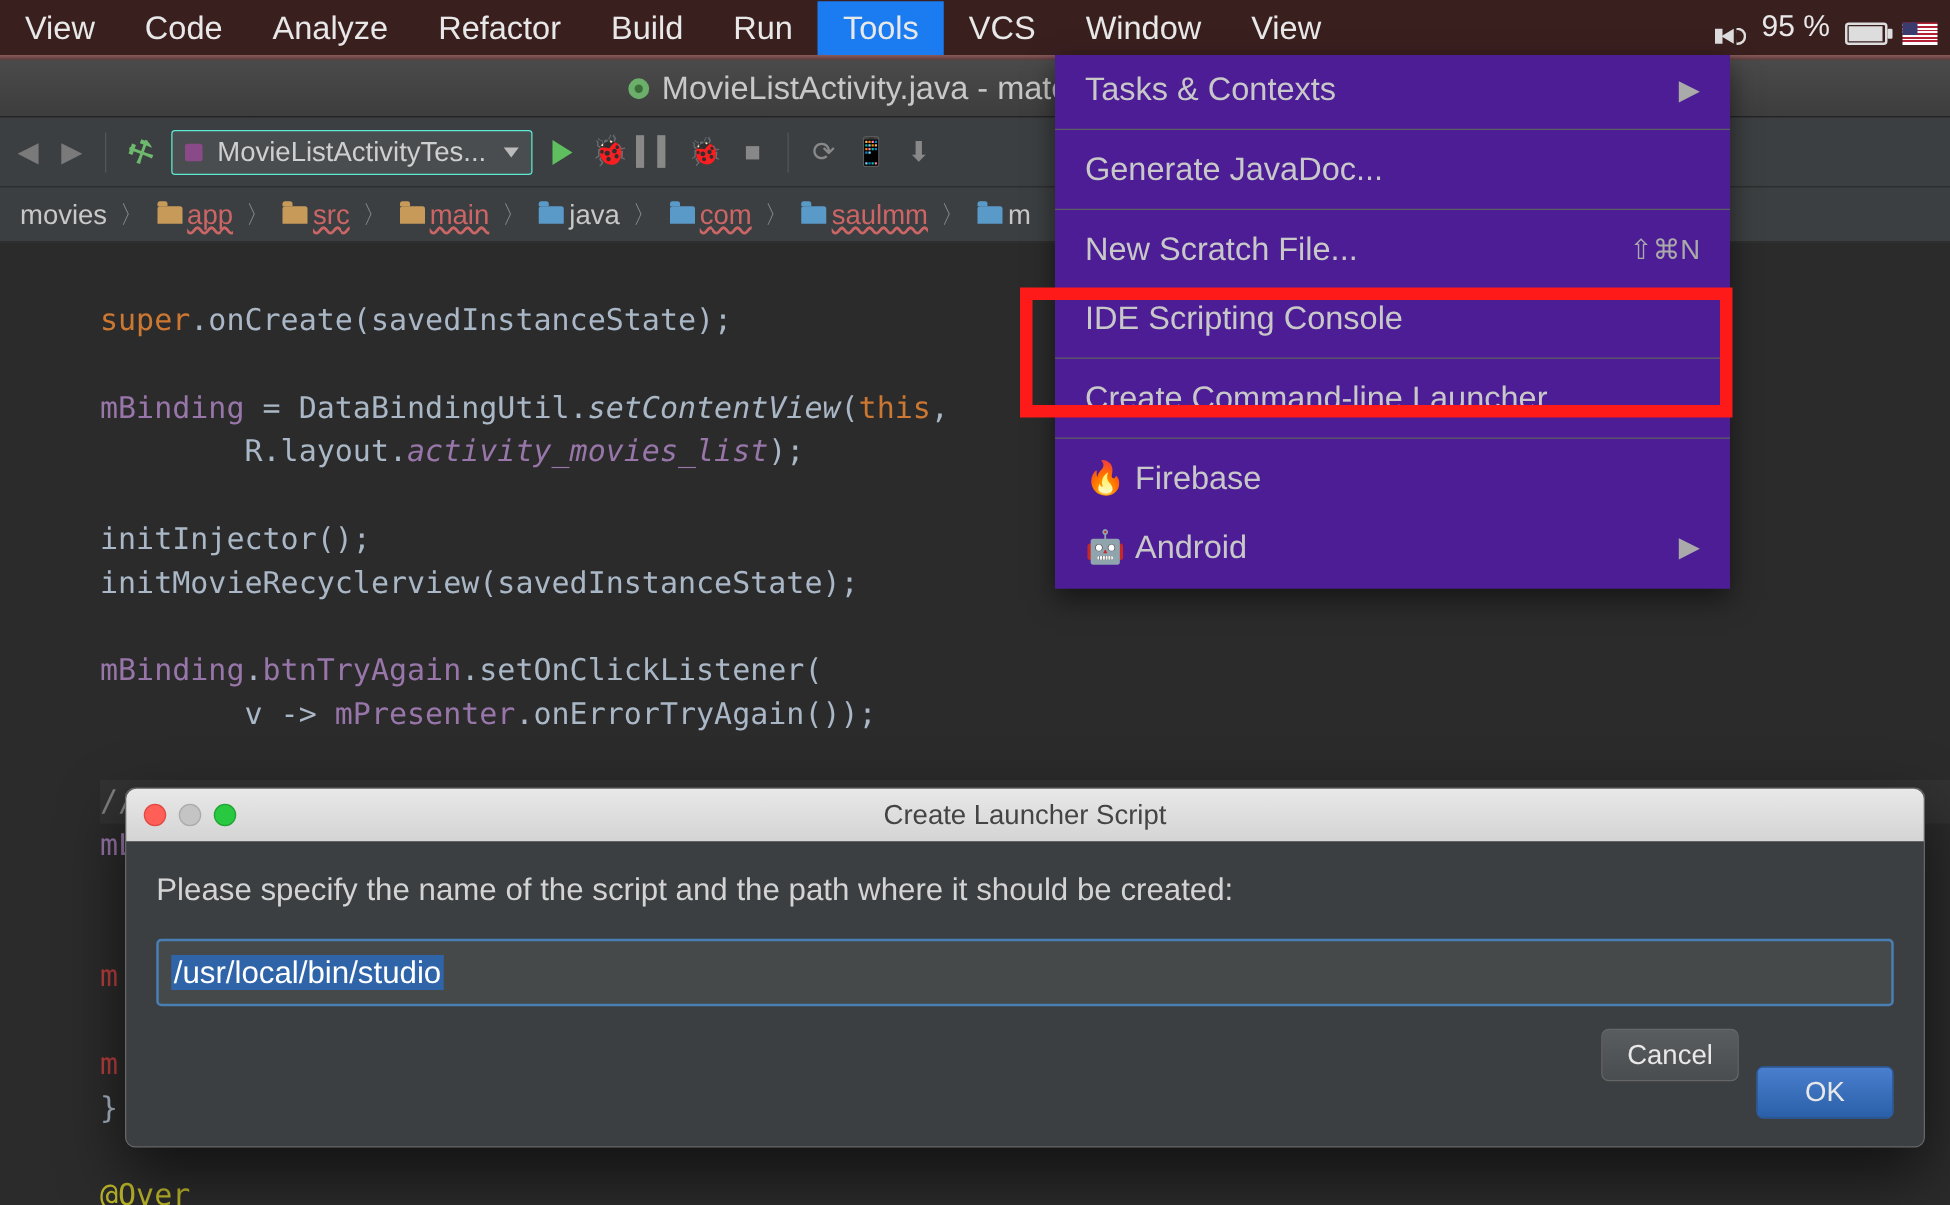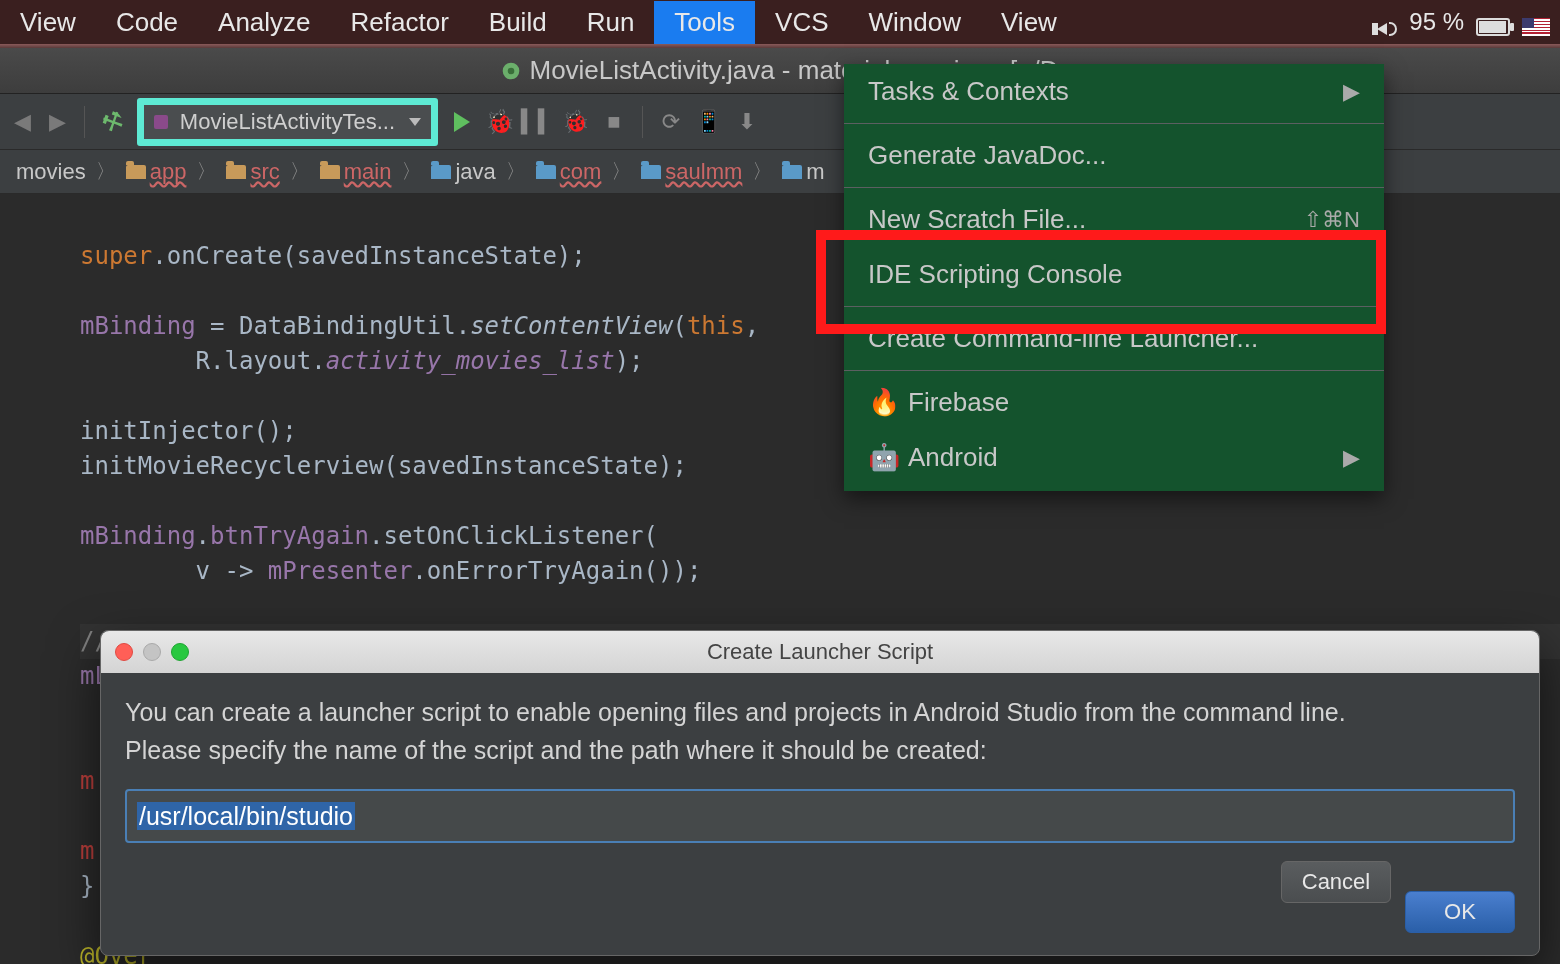--- a/index.html
+++ b/index.html
@@ -56,21 +56,21 @@
 
 .toolbar{
   height:56px;
   background:#3c3f41;
   display:flex;align-items:center;gap:10px;
   padding:0 10px;
   border-bottom:1px solid #2a2a2a;
 }
 .toolbar .arrow{color:#7a7a7a;font-size:22px;padding:4px;}
 .toolbar .run-config{
-  background:#4a4d4f;border:7px solid #5eead4;
+  background:#4a4d4f;border:1px solid #5eead4;
   display:flex;align-items:center;padding:4px 10px;gap:8px;
   color:#cfcfcf;font-size:22px;border-radius:3px;
 }
 .toolbar .tri{width:0;height:0;border-left:6px solid transparent;border-right:6px solid transparent;border-top:8px solid #bbb;margin-left:6px;}
 .tb-icon{width:28px;height:28px;display:flex;align-items:center;justify-content:center;}
 .tb-sep{width:1px;height:32px;background:#555;margin:0 4px;}
 .hammer{color:#6db96d;font-size:24px;transform:rotate(-25deg);}
 .play{width:0;height:0;border-top:10px solid transparent;border-bottom:10px solid transparent;border-left:16px solid #5fbf5f;}
 .bug{color:#6db96d;font-size:24px;}
 .gray-icon{color:#888;font-size:22px;}
@@ -106,26 +106,25 @@
 .editor .comment{color:#808080;}
 .editor .ann{color:#bbb529;}
 .editor .hl-line{background:#323232;}
 .editor .err{color:#bc3f3c;}
 
 
 .dropdown{
   position:absolute;
   top:44px;left:844px;
   width:540px;
-  background:#14532d;
+  background:#4c1d95;
   box-shadow:0 8px 20px rgba(0,0,0,0.5);
   color:#c8c8c8;font-size:26px;
   z-index:20;
   padding-bottom:6px;
-  margin-top:20px;
 }
 .dd-item{
   display:flex;align-items:center;justify-content:space-between;
   padding:12px 24px;
 }
 .dd-item .shortcut{color:#aaa;font-size:22px;}
 .dd-item .arrow-r{color:#aaa;font-size:22px;}
 .dd-sep{height:1px;background:#5c5f61;margin:4px 0;}
 .dd-icon{display:inline-flex;align-items:center;width:30px;}
 .firebase-icon{color:#ffa000;}
@@ -358,21 +357,20 @@
 <div class="dialog">
   <div class="dialog-title">
     <div class="traffic">
       <span class="tl red"></span>
       <span class="tl gray"></span>
       <span class="tl green"></span>
     </div>
     <span class="title-text">Create Launcher Script</span>
   </div>
   <div class="dialog-body">
-    <div>You can create a launcher script to enable opening files and projects in Android Studio from the command line.</div>
     <div>Please specify the name of the script and the path where it should be created:</div>
     <div class="dialog-input"><span class="sel">/usr/local/bin/studio</span></div>
   </div>
   <div class="dialog-buttons">
     <div class="btn">Cancel</div>
     <div class="btn primary">OK</div>
   </div>
 </div>
 
 </body></html>

